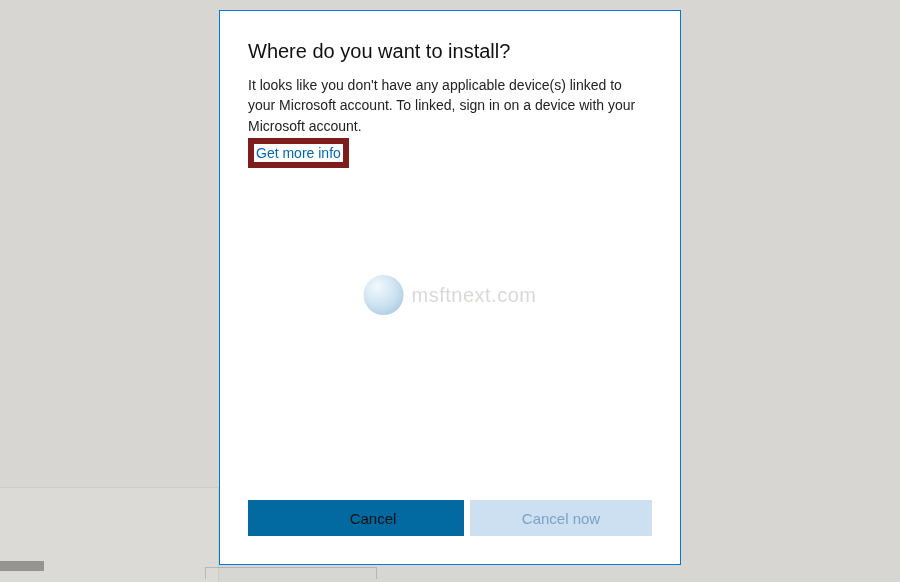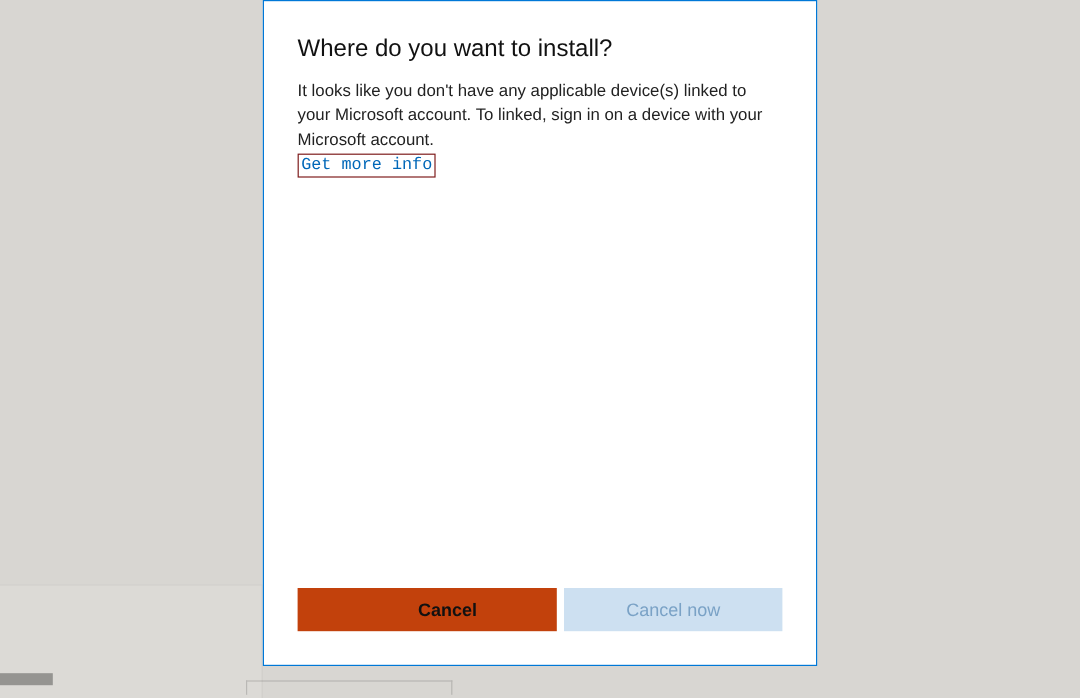--- a/index.html
+++ b/index.html
@@ -14,20 +14,21 @@
     .viewport {
       width: 900px;
       height: 582px;
       background-color: #d8d6d2;
       display: flex;
       justify-content: center;
       align-items: flex-start;
       position: relative;
     }
     .dialog {
+      margin-top: 10px;
       width: 462px;
       height: 555px;
       background-color: #ffffff;
       border: 1px solid #0078d7;
       box-sizing: border-box;
       display: flex;
       flex-direction: column;
       position: relative;
     }
     .dialog-content {
@@ -52,24 +53,23 @@
     }
     .info-link-wrap {
       margin-top: 2px;
     }
     .info-link {
       font-size: 14px;
       color: #0067b8;
       cursor: pointer;
       text-decoration: none;
       display: inline-block;
-      border: 1px solid #7f1d1d;
+      border: 6px solid #7f1d1d;
       padding: 0 2px;
       line-height: 1.3;
-      font-family: Liberation Mono, monospace;
     }
     .watermark {
       position: absolute;
       top: 264px;
       left: 50%;
       transform: translateX(-50%);
       display: flex;
       gap: 8px;
       align-items: center;
       opacity: 0.5;
@@ -99,23 +99,23 @@
       flex: 1;
       height: 36px;
       border: none;
       font-size: 15px;
       cursor: pointer;
       text-align: center;
       line-height: 36px;
       font-family: inherit;
     }
     .btn-cancel {
-      background-color: #c2410c;
+      background-color: #0369a1;
       color: #111;
-      font-weight: 700;
+      font-weight: 400;
       padding-left: 40px;
     }
     .btn-install {
       background-color: #cde0f1;
       color: #7aa2c6;
       cursor: default;
     }
     .underlay-line {
       position: absolute;
       left: 205px;
@@ -156,20 +156,24 @@
   <div class="underlay-line"></div>
 
   <div class="dialog">
     <div class="dialog-content">
       <div class="title">Where do you want to install?</div>
       <div class="body-text">It looks like you don't have any applicable device(s) linked to your Microsoft account. To linked, sign in on a device with your Microsoft account.</div>
       <div class="info-link-wrap">
         <a class="info-link">Get more info</a>
       </div>
 
+      <div class="watermark">
+        <div class="globe"></div>
+        <div class="wm-text">msftnext.com</div>
+      </div>
     </div>
 
     <div class="button-bar">
       <button class="btn btn-cancel">Cancel</button>
       <button class="btn btn-install" disabled="">Cancel now</button>
     </div>
   </div>
 </div>
 
 </body></html>

